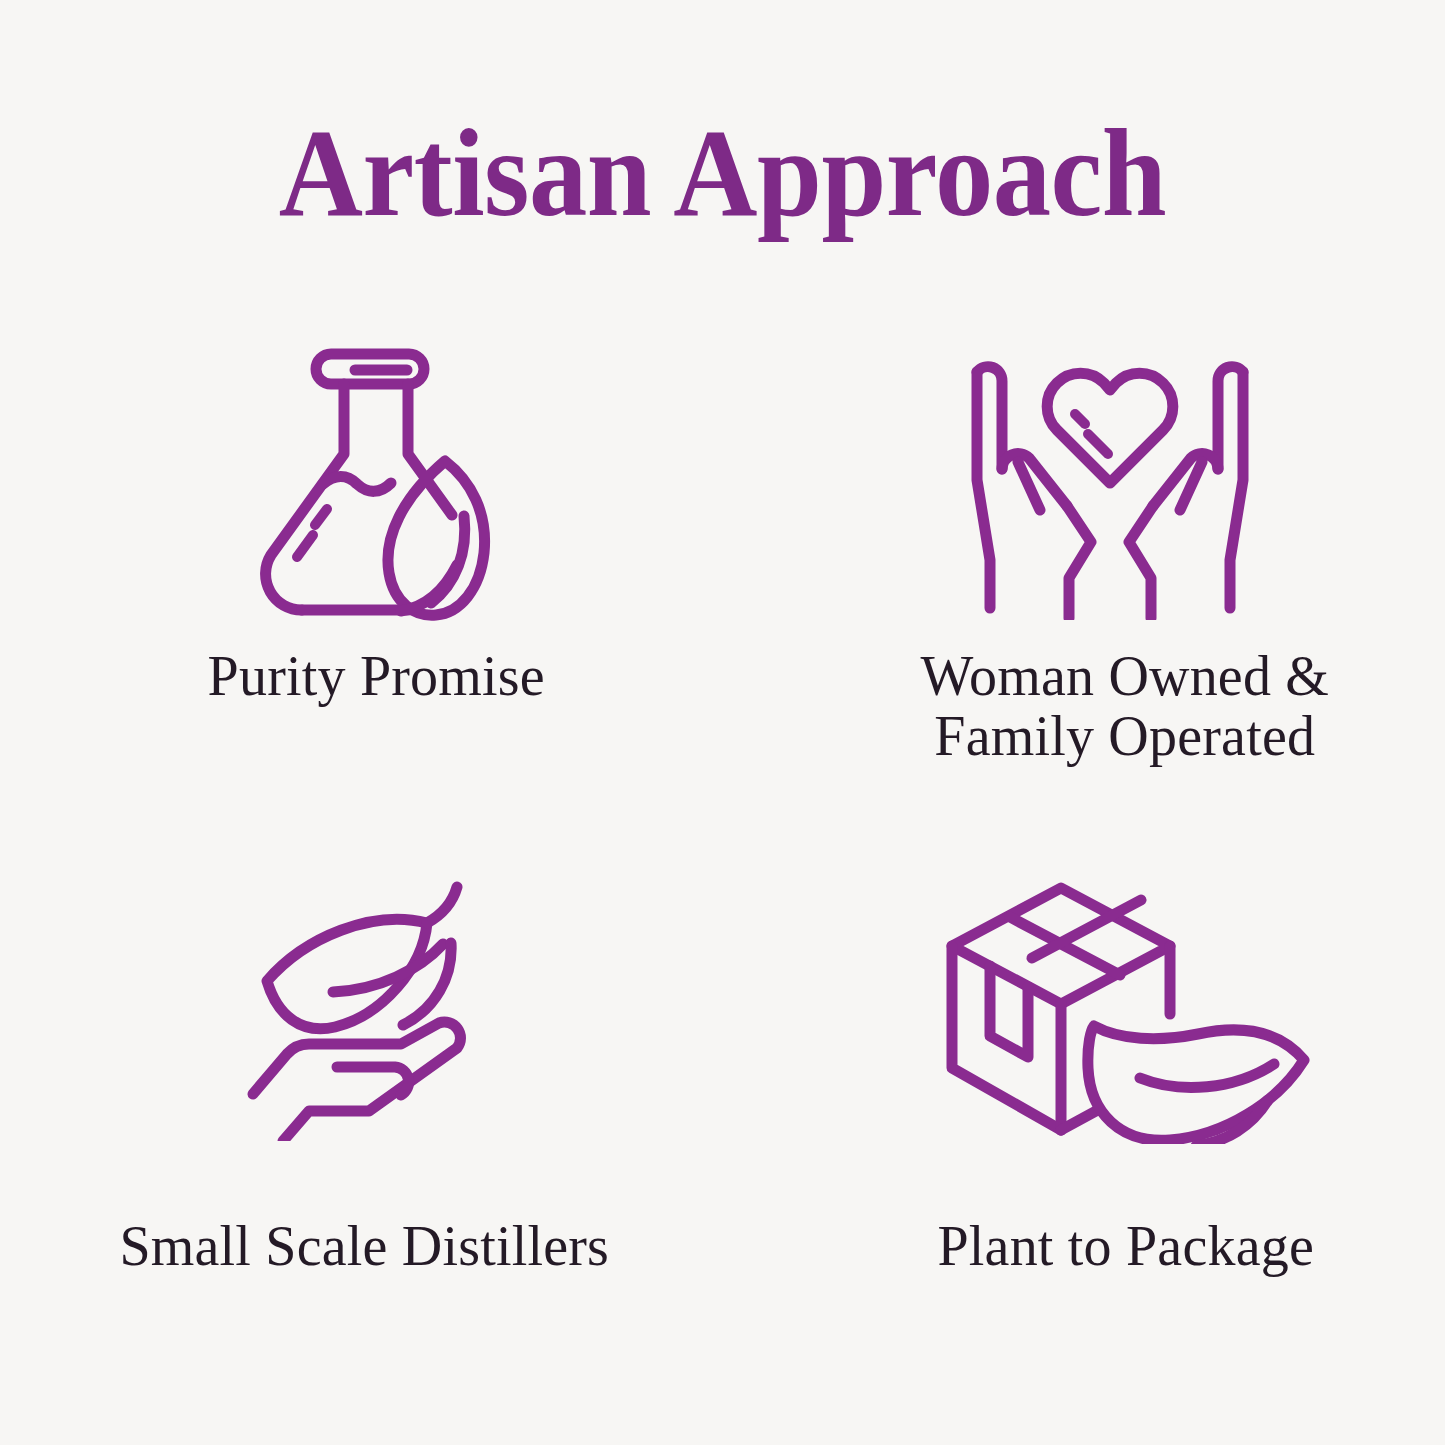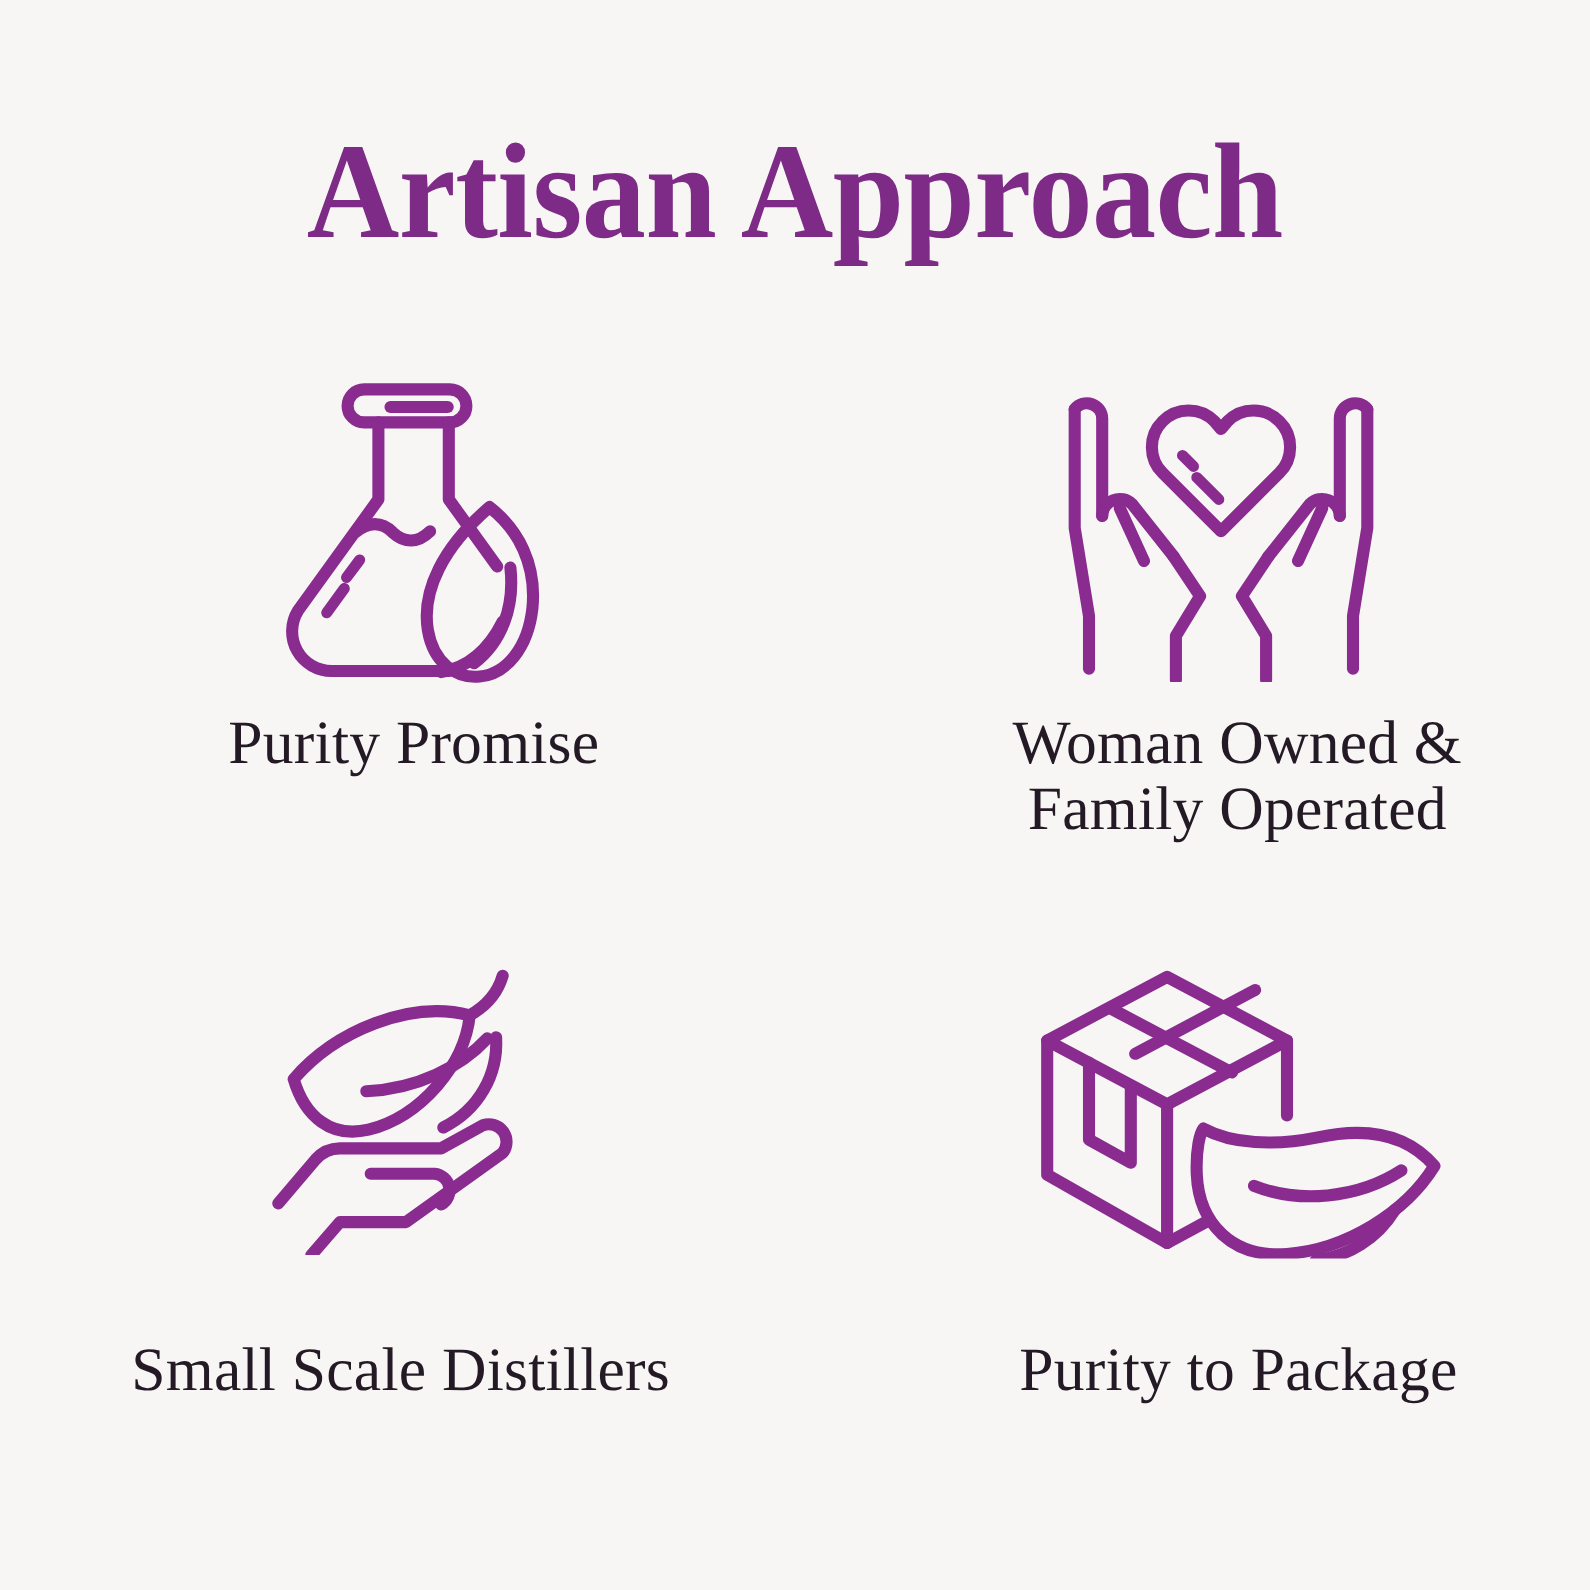--- a/index.html
+++ b/index.html
@@ -208,17 +208,17 @@
 
           <path class="stroke" d="M56 92 v70 l38 21 v-70"></path>
 
           <path class="stroke" d="M160 152 c26 14 64 16 104 8 c46 -10 82 -2 106 26 c-26 42 -80 76 -134 80 c-50 4 -80 -28 -82 -72 c-1 -24 3 -38 6 -42 z"></path>
 
           <path class="stroke" d="M206 204 c40 16 94 12 134 -14"></path>
 
           <path class="stroke" d="M334 226 c-16 26 -42 42 -72 46"></path>
         </svg>
       </div>
-      <div class="label">Purity to Package</div>
+      <div class="label">Plant to Package</div>
     </div>
 
   </div>
 </div>
 
 </body></html>

